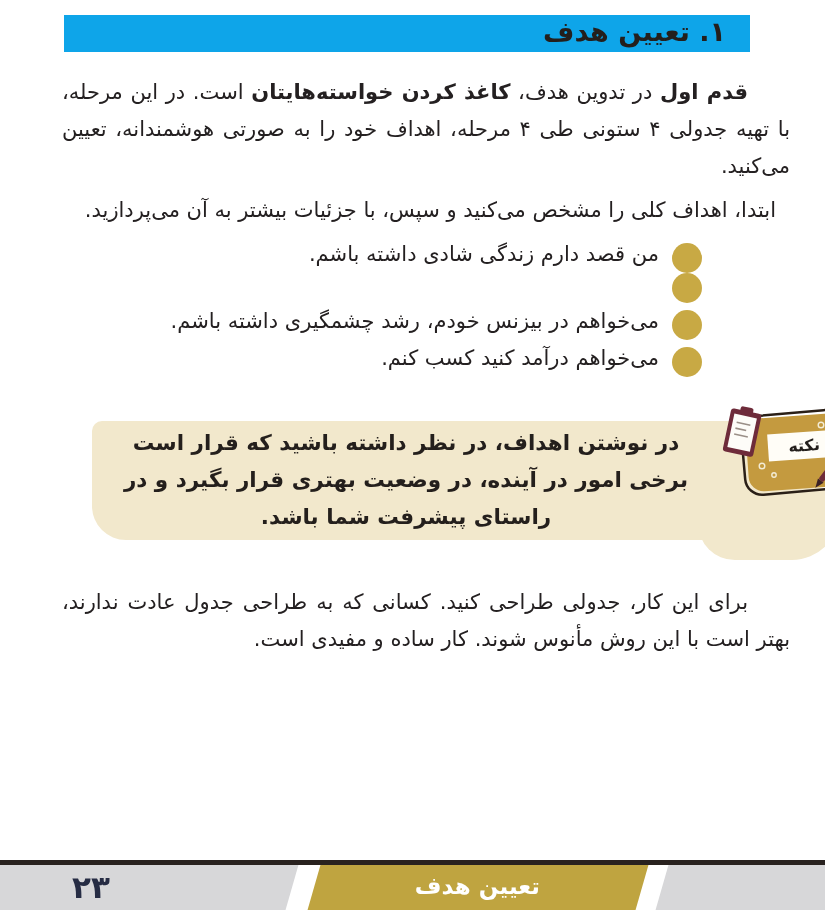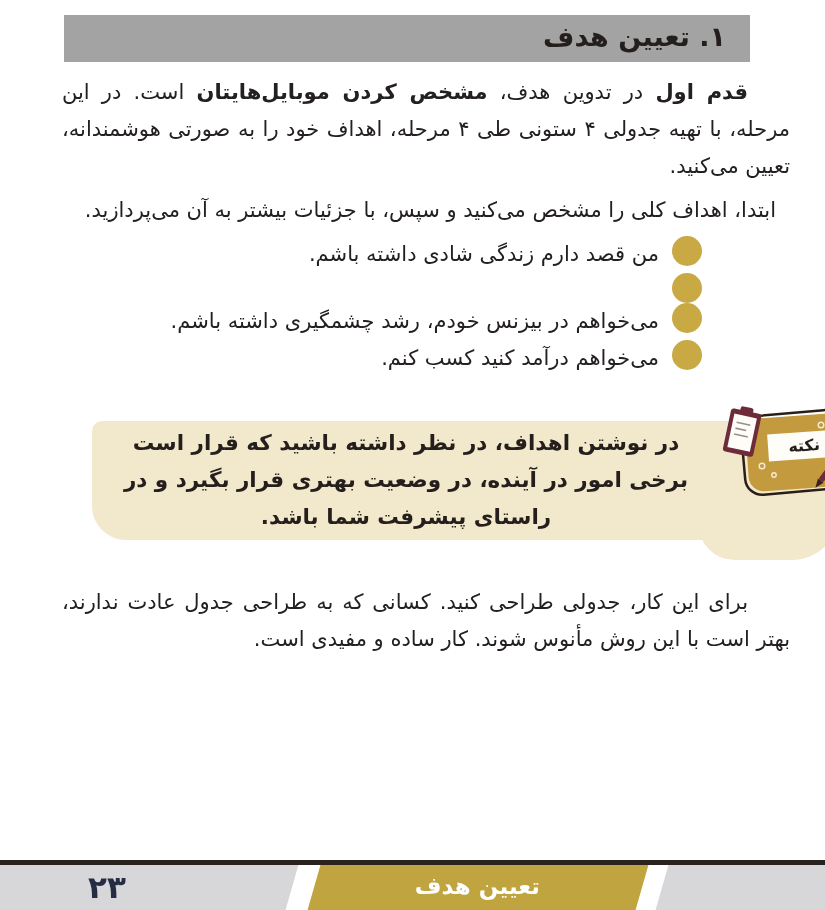--- a/index.html
+++ b/index.html
@@ -9,22 +9,22 @@
     position: relative;
     width: 825px; height: 910px;
     background: #ffffff;
     overflow: hidden;
     margin: 0 auto;
   }
   
   .header-bar {
     position: absolute;
     left: 64px; top: 15px;
-    width: 686px; height: 47px;
-    background: #a3a3a3;
+    width: 686px; height: 37px;
+    background: #0ea5e9;
     direction: rtl;
     display: flex; align-items: center;
     padding: 0 24px 4px 0;
   }
   .header-bar .title {
     font-size: 27px; font-weight: bold; color: #241f1c;
   }
   
   .content {
     position: absolute;
@@ -39,21 +39,21 @@
   .indent { text-indent: 42px; }
   .small-indent { text-indent: 14px; }
   .para b { font-weight: bold; }
   .example-lead { text-indent: 42px; margin-bottom: 2px; }
   
   .goal-list {
     list-style: none;
     margin: 2px 88px 0 0;
   }
   .goal-list li {
-    display: flex; align-items: flex-start;
+    display: flex; align-items: flex-end;
     gap: 13px;
     line-height: 37px;
   }
   .dot {
     width: 30px; height: 30px; border-radius: 50%;
     background: #c8a944; flex: 0 0 auto;
   }
   
   .note-box {
     position: relative;
@@ -100,21 +100,21 @@
     left: 0; right: 0; top: 860px; height: 5px;
     background: #29221f;
   }
   .footer-bar {
     position: absolute;
     left: 0; right: 0; top: 865px; height: 45px;
     background: #d7d7d9;
   }
   .page-num {
     position: absolute;
-    left: 88px; top: 869px;
+    left: 72px; top: 869px;
     font-size: 31px; font-weight: bold;
     color: #262c44;
     direction: rtl;
   }
   .footer-white-skew {
     position: absolute;
     left: 292px; top: 865px;
     width: 370px; height: 45px;
     background: #ffffff;
     transform: skewX(-16deg);
@@ -138,21 +138,21 @@
 <body>
 
 <div class="page">
 
   <div class="header-bar">
     <span class="title">۱. تعیین هدف</span>
   </div>
 
   <div class="content">
 
-    <p class="para indent"><b>قدم اول</b><span> در تدوین هدف، </span><b>مشخص کردن موبایل‌هایتان</b><span> است. در این مرحله، با تهیه جدولی ۴ ستونی طی ۴ مرحله، اهداف خود را به صورتی هوشمندانه، تعیین می‌کنید.</span></p>
+    <p class="para indent"><b>قدم اول</b><span> در تدوین هدف، </span><b>کاغذ کردن خواسته‌هایتان</b><span> است. در این مرحله، با تهیه جدولی ۴ ستونی طی ۴ مرحله، اهداف خود را به صورتی هوشمندانه، تعیین می‌کنید.</span></p>
 
     <p class="para small-indent">ابتدا، اهداف کلی را مشخص می‌کنید و سپس، با جزئیات بیشتر به آن می‌پردازید.</p>
 
 
 
     <ul class="goal-list">
       <li>
         <span class="dot"></span>
         <span>من قصد دارم زندگی شادی داشته باشم.</span>
       </li>

